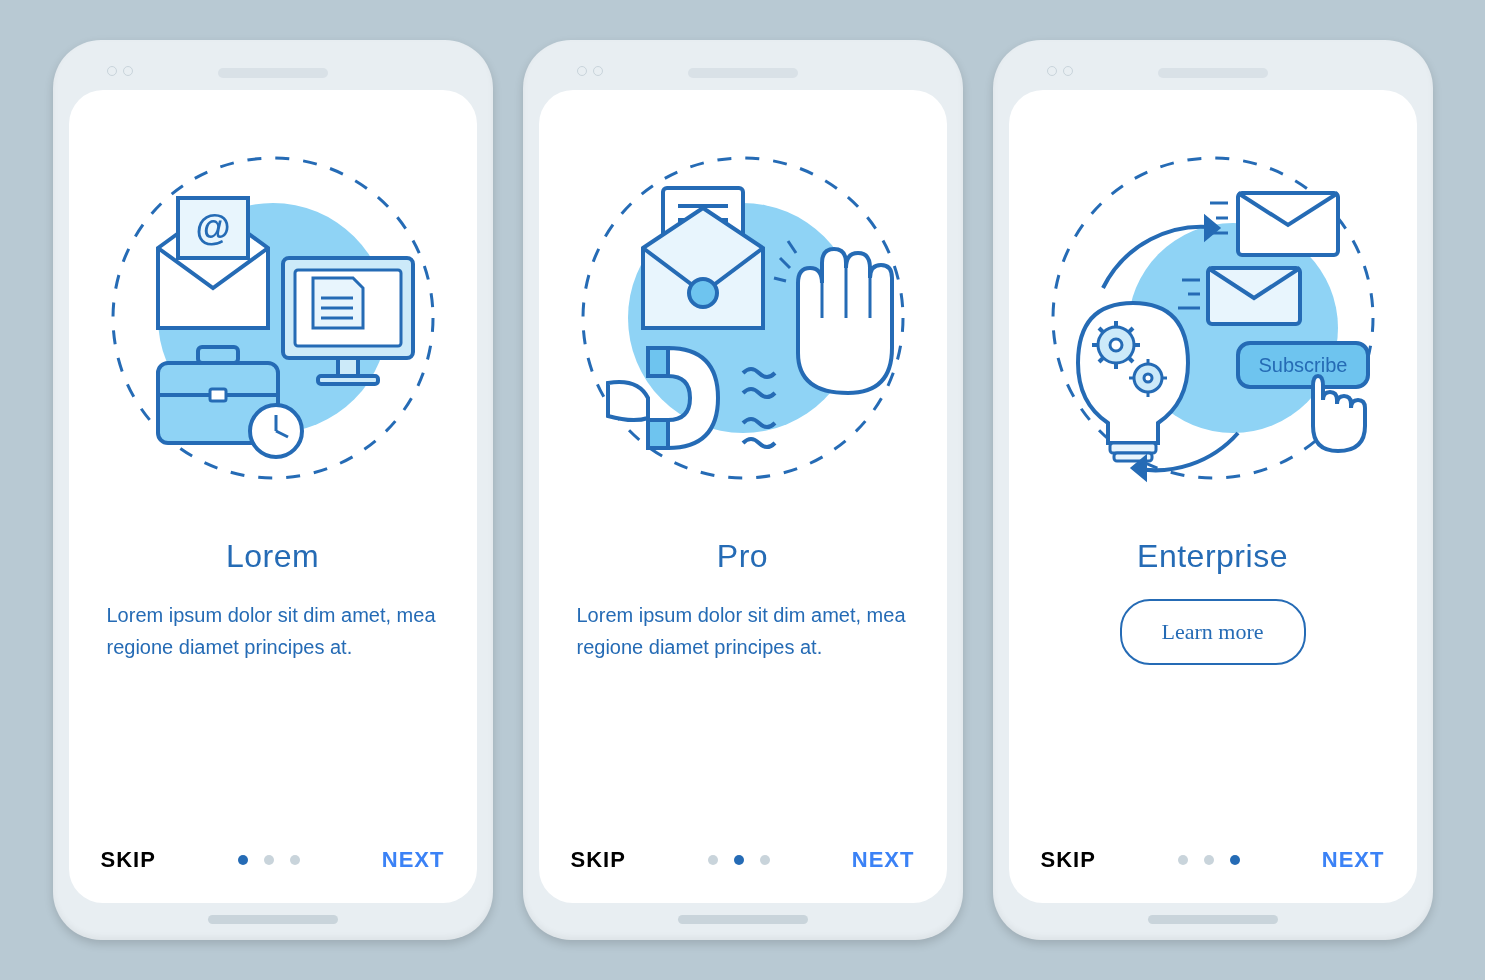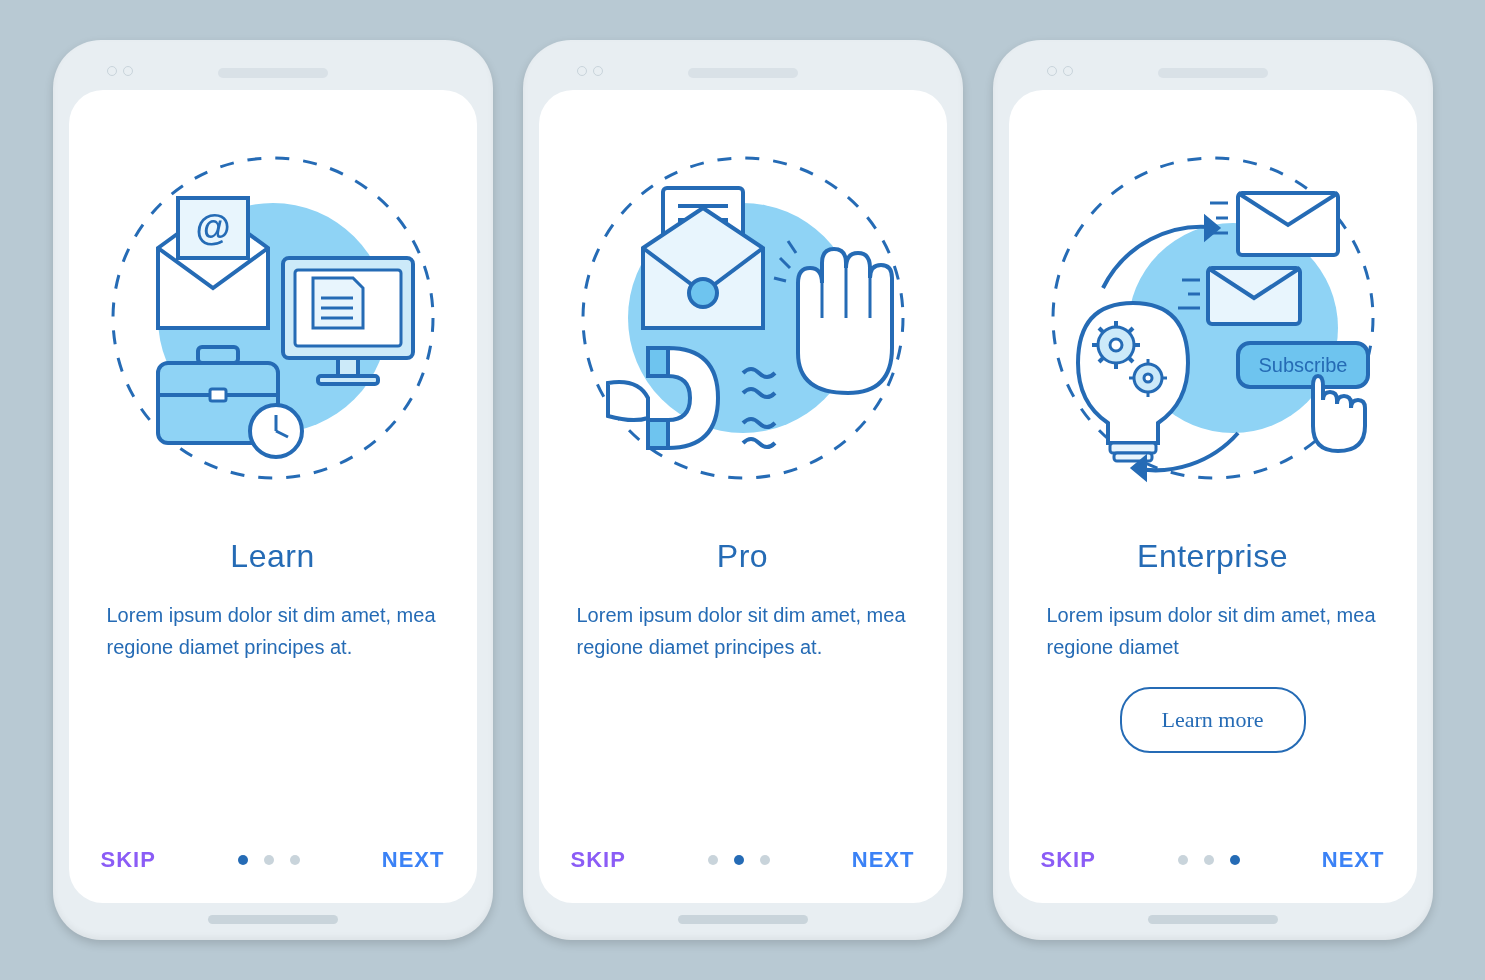--- a/index.html
+++ b/index.html
@@ -92,21 +92,21 @@
   }
   .spacer { flex: 1; }
   .footer {
     width: 100%;
     display: flex;
     align-items: center;
     justify-content: space-between;
     padding: 0 4px 6px 4px;
   }
   .skip, .next {
-    color: #8b5cf6;
+    color: #000000;
     font-size: 22px;
     font-weight: 600;
     letter-spacing: 1px;
     background: none;
     border: none;
     cursor: pointer;
     font-family: inherit;
   }
   .next { color: #3b82f6; }
   .dots {
@@ -167,21 +167,21 @@
           <rect x="40" y="-6" width="40" height="16" rx="4" fill="none" stroke="#256bb5" stroke-width="4"></rect>
           <line x1="0" y1="42" x2="120" y2="42" stroke="#256bb5" stroke-width="4"></line>
           <rect x="52" y="36" width="16" height="12" rx="2" fill="#fff" stroke="#256bb5" stroke-width="3"></rect>
 
           <circle cx="118" cy="78" r="26" fill="#fff" stroke="#256bb5" stroke-width="4"></circle>
           <line x1="118" y1="78" x2="118" y2="62" stroke="#256bb5" stroke-width="3"></line>
           <line x1="118" y1="78" x2="130" y2="84" stroke="#256bb5" stroke-width="3"></line>
         </g>
       </svg>
     </div>
-    <div class="title">Learn</div>
+    <div class="title">Lorem</div>
     <div class="desc">Lorem ipsum dolor sit dim amet, mea regione diamet principes at.</div>
     <div class="spacer"></div>
     <div class="footer">
       <button class="skip">SKIP</button>
       <div class="dots">
         <div class="dot active"></div>
         <div class="dot"></div>
         <div class="dot"></div>
       </div>
       <button class="next">NEXT</button>
@@ -332,21 +332,20 @@
 
         <g fill="none" stroke="#256bb5" stroke-width="4">
           <path d="M60,140 A110,110 0 0 1 175,80"></path>
           <polygon points="175,80 163,70 163,90" fill="#256bb5"></polygon>
           <path d="M195,285 A110,110 0 0 1 90,320"></path>
           <polygon points="90,320 102,310 102,330" fill="#256bb5"></polygon>
         </g>
       </svg>
     </div>
     <div class="title">Enterprise</div>
-    <div class="desc">Lorem ipsum dolor sit dim amet, mea regione diamet</div>
     <button class="learn-more">Learn more</button>
     <div class="spacer"></div>
     <div class="footer">
       <button class="skip">SKIP</button>
       <div class="dots">
         <div class="dot"></div>
         <div class="dot"></div>
         <div class="dot active"></div>
       </div>
       <button class="next">NEXT</button>

